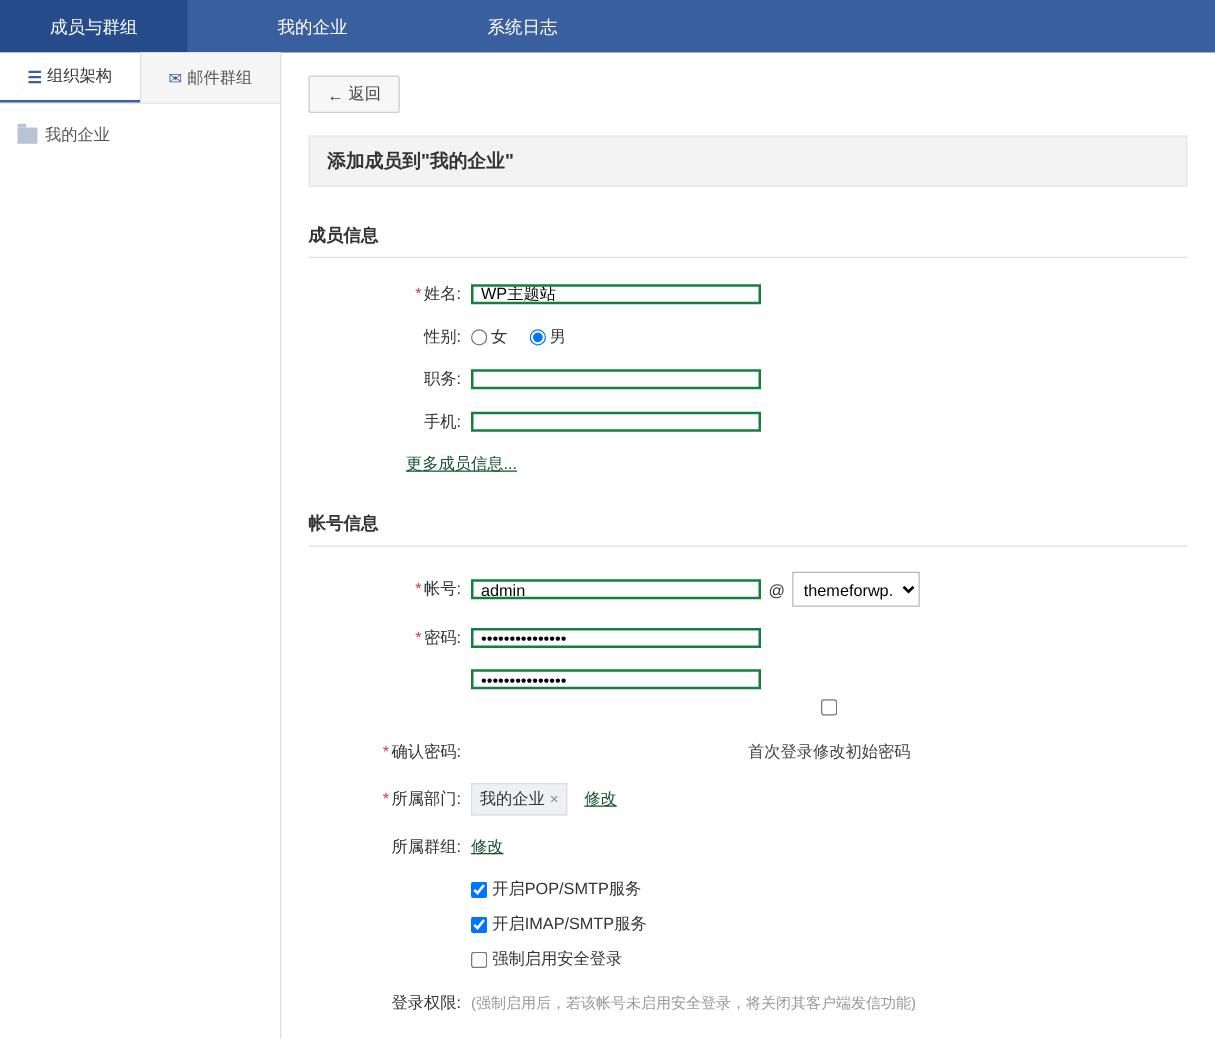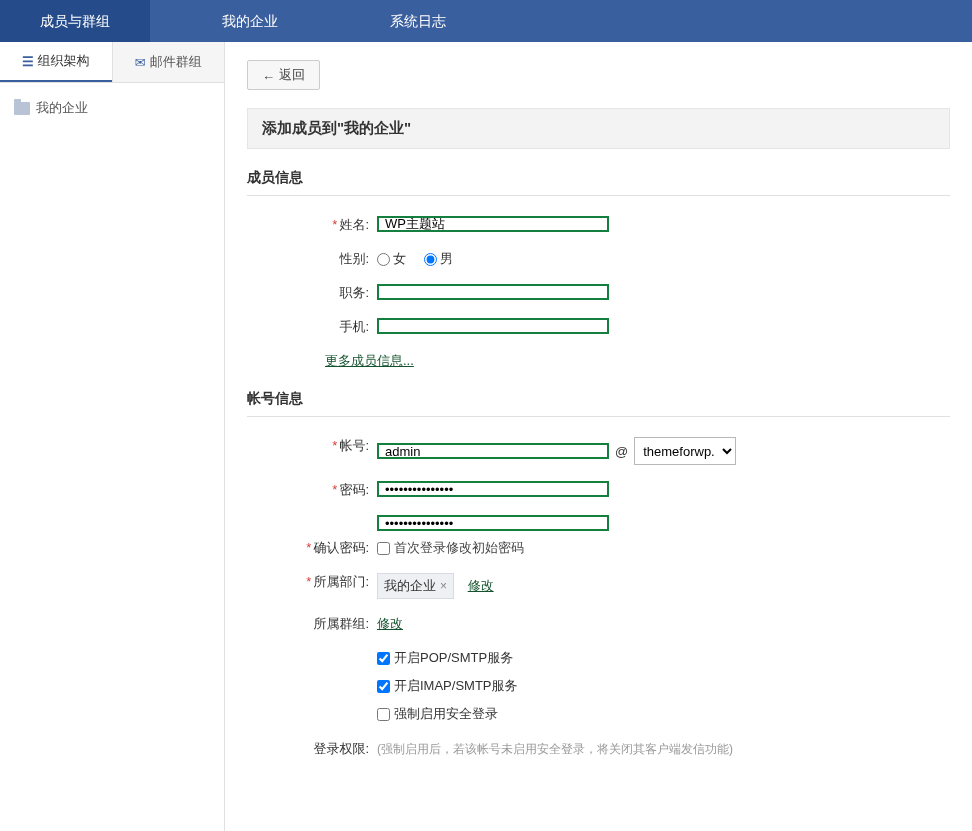--- a/index.html
+++ b/index.html
@@ -23,40 +23,40 @@
     .tree-item { padding: 6px 14px; display: flex; align-items: center; gap: 6px; cursor: pointer; color: #555; }
     .folder-icon { width: 16px; height: 13px; background: #b8c4d6; border-radius: 1px; position: relative; }
     .folder-icon::before { content: ''; position: absolute; top: -3px; left: 0; width: 7px; height: 3px; background: #b8c4d6; border-radius: 1px 1px 0 0; }
 
     
     .content { flex: 1; padding: 18px 22px; overflow-y: auto; }
     .back-btn { display: inline-flex; align-items: center; gap: 4px; padding: 5px 14px; border: 1px solid #ccc; background: #f7f7f7; cursor: pointer; font-size: 13px; color: #444; border-radius: 2px; }
     
     .page-title-bar { background: #f3f3f3; padding: 10px 14px; margin-top: 18px; font-size: 15px; font-weight: bold; border: 1px solid #e5e5e5; }
     
-    .section { margin-top: 20px; }
+    .section { margin-top: 30px; }
     .section-title { font-size: 14px; font-weight: bold; padding-bottom: 8px; border-bottom: 1px solid #e0e0e0; margin-bottom: 20px; }
     
-    .form-row { display: flex; align-items: flex-start; margin-bottom: 16px; }
+    .form-row { display: flex; align-items: center; margin-bottom: 16px; }
     .form-row.top { align-items: flex-end; }
     .form-label { width: 130px; text-align: right; padding-right: 8px; color: #333; font-size: 13px; }
     .required { color: #d43f3a; margin-right: 2px; }
     .form-control { flex: 1; }
     .text-input { width: 232px; height: 16px; padding: 0 6px; border: 2px solid #15803d; font-size: 13px; }
     
     .radio-group { display: flex; gap: 18px; align-items: center; }
     .radio-item { display: flex; align-items: center; gap: 3px; }
     
     .link { color: #14532d; text-decoration: underline; cursor: pointer; font-size: 13px; }
     .more-link-row { padding-left: 78px; margin-top: 6px; }
     
     .at-symbol { margin: 0 6px; color: #333; }
     .domain-select { height: 28px; border: 1px solid #b8b8b8; padding: 0 4px; font-size: 13px; background: #fff; min-width: 100px; }
     
-    .checkbox-row { display: flex; align-items: center; gap: 4px; margin-top: 8px; }
+    .checkbox-row { display: flex; align-items: center; gap: 20px; margin-top: 8px; flex-direction: column; }
     .checkbox-row label { font-size: 13px; color: #444; }
     
     .dept-tag { display: inline-flex; align-items: center; background: #eef0f3; border: 1px solid #d8dce2; padding: 3px 6px; font-size: 13px; gap: 4px; }
     .dept-tag .close-x { color: #888; cursor: pointer; font-size: 12px; }
     .modify-link { margin-left: 10px; }
     
     .perm-list { display: flex; flex-direction: column; gap: 10px; }
     .perm-item { display: flex; align-items: center; gap: 4px; }
     .hint-text { color: #999; font-size: 12px; margin-top: 8px; }
     

